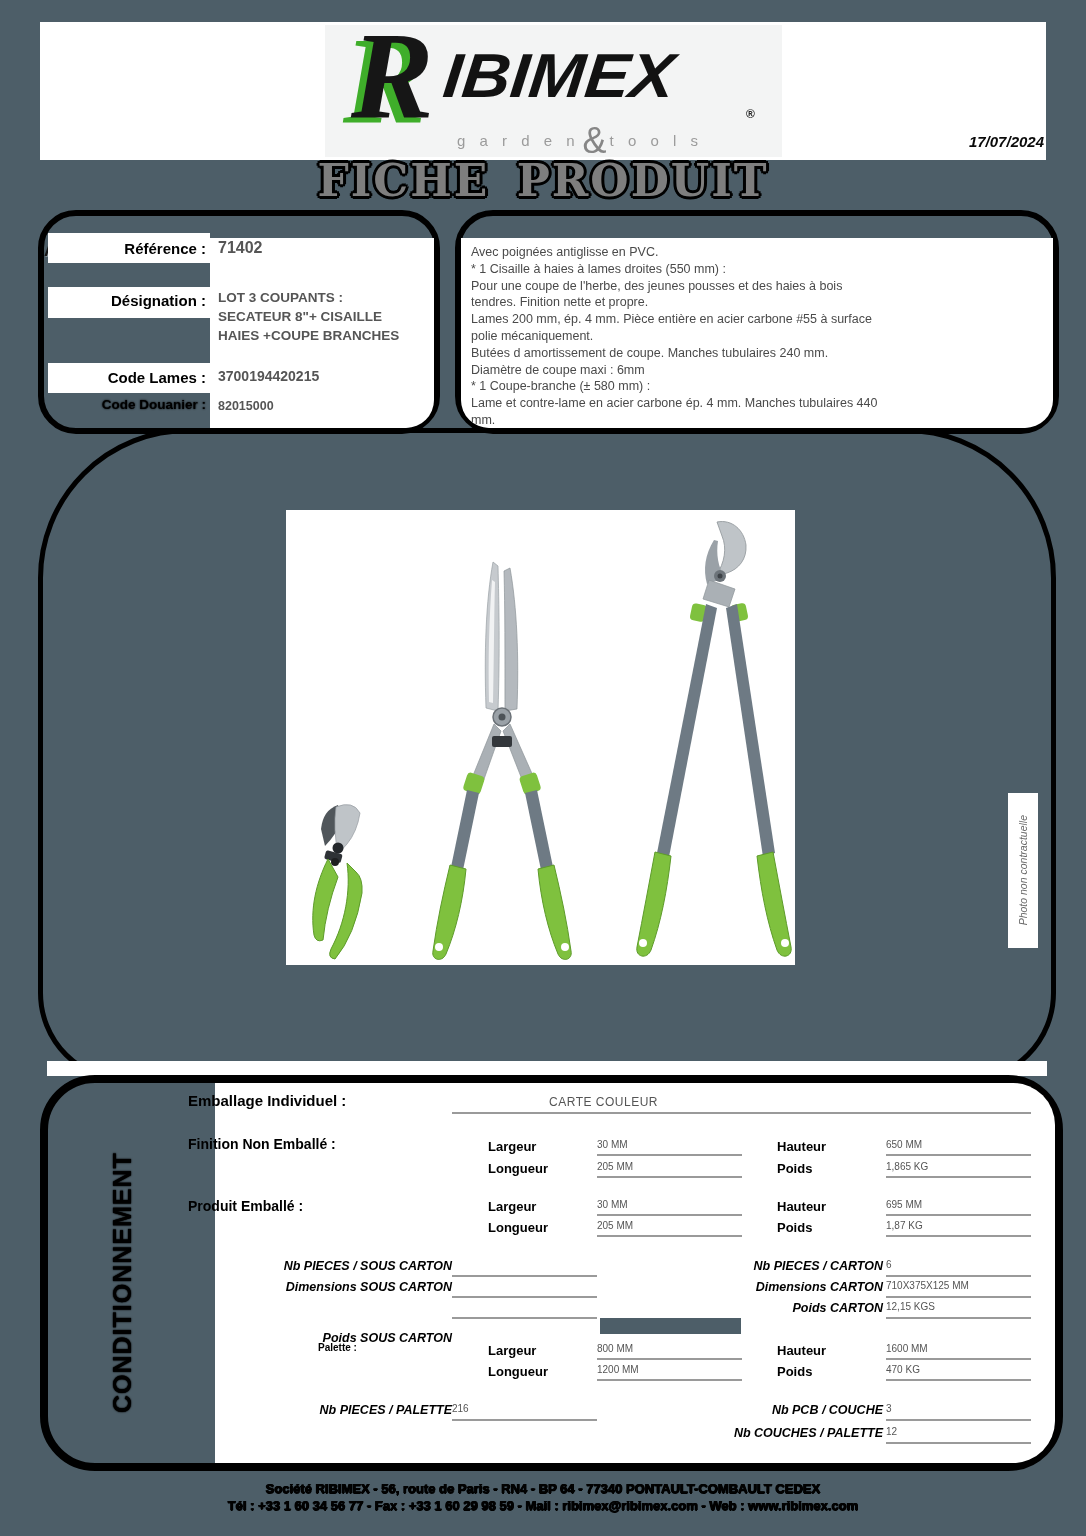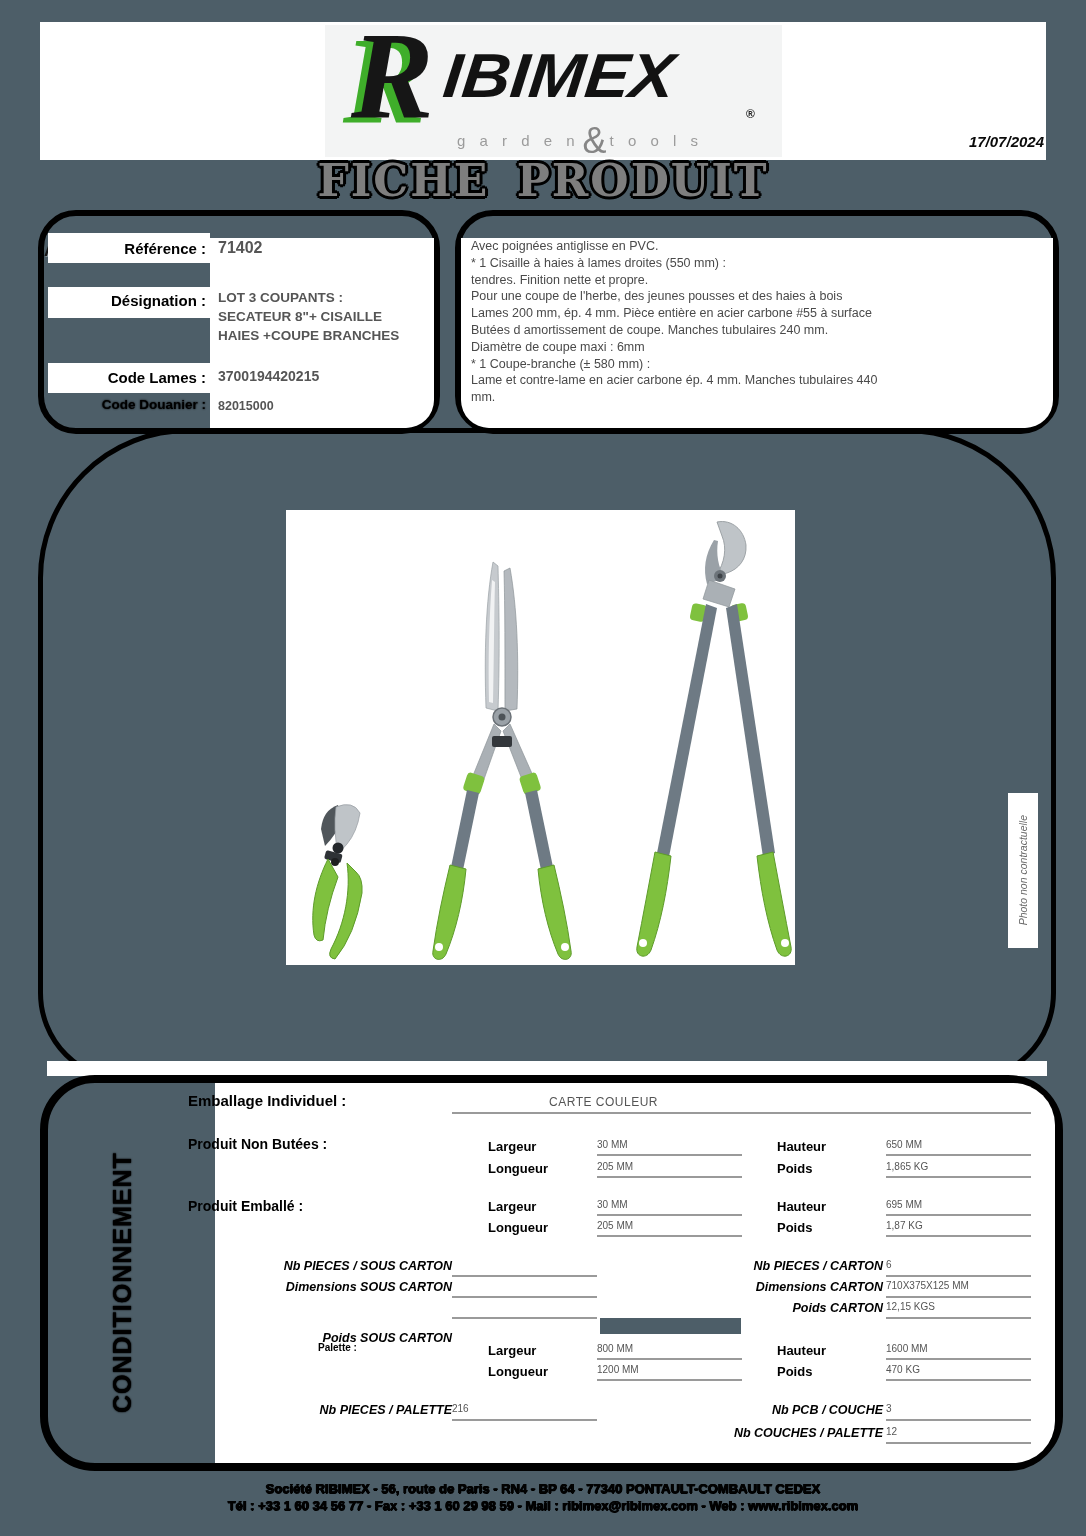--- a/index.html
+++ b/index.html
@@ -35,21 +35,21 @@
   
   .article-box{left:38px;top:210px;width:390px;height:212px;}
   .a-white{position:absolute;left:166px;top:22px;right:0;bottom:0;background:#fff;border-radius:0 0 28px 0;}
   .a-strip{position:absolute;left:4px;width:162px;background:#fff;}
   .a-label{position:absolute;left:4px;width:158px;text-align:right;font-weight:bold;font-size:15px;color:#000;}
   .a-value{position:absolute;left:174px;color:#555;font-weight:bold;}
 
   
   .carac-box{left:455px;top:210px;width:592px;height:212px;}
   .c-body{position:absolute;left:0;right:0;top:22px;bottom:0;background:#fff;border-radius:0 0 28px 28px;
-          padding:0 10px;overflow:hidden;box-sizing:border-box;}
+          padding:6px 10px;overflow:hidden;box-sizing:border-box;}
   .c-line{font-size:12.5px;line-height:16.8px;color:#4a4a4a;white-space:nowrap;}
 
   
   .photo-box{position:absolute;left:38px;top:428px;width:1008px;height:645px;border:5px solid #000;
              border-radius:150px 150px 90px 90px;}
   .photo-strip{position:absolute;left:4px;right:4px;bottom:2px;height:15px;background:#fff;}
   .photo-white{position:absolute;left:243px;top:77px;width:509px;height:455px;background:#fff;}
   .photo-note{position:absolute;left:965px;top:360px;width:30px;height:155px;background:#fff;
               display:flex;align-items:center;justify-content:center;}
   .photo-note span{writing-mode:vertical-rl;transform:rotate(180deg);font-style:italic;font-size:10.5px;color:#666;}
@@ -111,23 +111,24 @@
 
     <div class="a-label" style="top:181px;font-size:13.5px;text-shadow:0 0 2px #000;">Code Douanier :</div>
     <div class="a-value" style="top:183px;font-size:12.5px;">82015000</div>
   </div>
 
   <div class="box carac-box">
     <div class="box-header">CARACTERISTIQUES</div>
     <div class="c-body">
       <div class="c-line">Avec poignées antiglisse en PVC.</div>
       <div class="c-line">* 1 Cisaille à haies à lames droites (550 mm) :</div>
+      <div class="c-line">Pour une coupe de l'herbe, des jeunes pousses et des haies à bois</div>
       <div class="c-line">tendres. Finition nette et propre.</div>
-      <div class="c-line">Pour une coupe de l'herbe, des jeunes pousses et des haies à bois</div>
       <div class="c-line">Lames 200 mm, ép. 4 mm. Pièce entière en acier carbone #55 à surface</div>
+      <div class="c-line">polie mécaniquement.</div>
       <div class="c-line">Butées d amortissement de coupe. Manches tubulaires 240 mm.</div>
       <div class="c-line">Diamètre de coupe maxi : 6mm</div>
       <div class="c-line">* 1 Coupe-branche (± 580 mm) :</div>
       <div class="c-line">Lame et contre-lame en acier carbone ép. 4 mm. Manches tubulaires 440</div>
       <div class="c-line">mm.</div>
     </div>
   </div>
 
   <div class="photo-box">
     <div class="photo-strip"></div>
@@ -186,21 +187,21 @@
   </div>
 
   <div class="cond-box">
     <div class="cond-white"></div>
     <div class="cond-side">CONDITIONNEMENT</div>
 
     <div class="lb" style="left:140px;width:264px;top:9px;font-size:15px;">Emballage Individuel :</div>
     <div class="vl" style="left:410px;width:200px;top:12px;font-size:12px;letter-spacing:0.5px;text-align:right;">CARTE COULEUR</div>
     <div class="ul" style="left:404px;width:579px;top:29px;"></div>
 
-    <div class="lb" style="left:140px;width:264px;top:53px;font-size:14px;">Produit Non Butées :</div>
+    <div class="lb" style="left:140px;width:264px;top:53px;font-size:14px;">Finition Non Emballé :</div>
     <div class="lb" style="left:440px;width:106px;top:56px;font-size:13px;">Largeur</div>
     <div class="vl" style="left:549px;width:145px;top:56px;">30 MM</div>
     <div class="ul" style="left:549px;width:145px;top:71px;"></div>
     <div class="lb" style="left:729px;width:106px;top:56px;font-size:13px;">Hauteur</div>
     <div class="vl" style="left:838px;width:145px;top:56px;">650 MM</div>
     <div class="ul" style="left:838px;width:145px;top:71px;"></div>
     <div class="lb" style="left:440px;width:106px;top:78px;font-size:13px;">Longueur</div>
     <div class="vl" style="left:549px;width:145px;top:78px;">205 MM</div>
     <div class="ul" style="left:549px;width:145px;top:93px;"></div>
     <div class="lb" style="left:729px;width:106px;top:78px;font-size:13px;">Poids</div>

